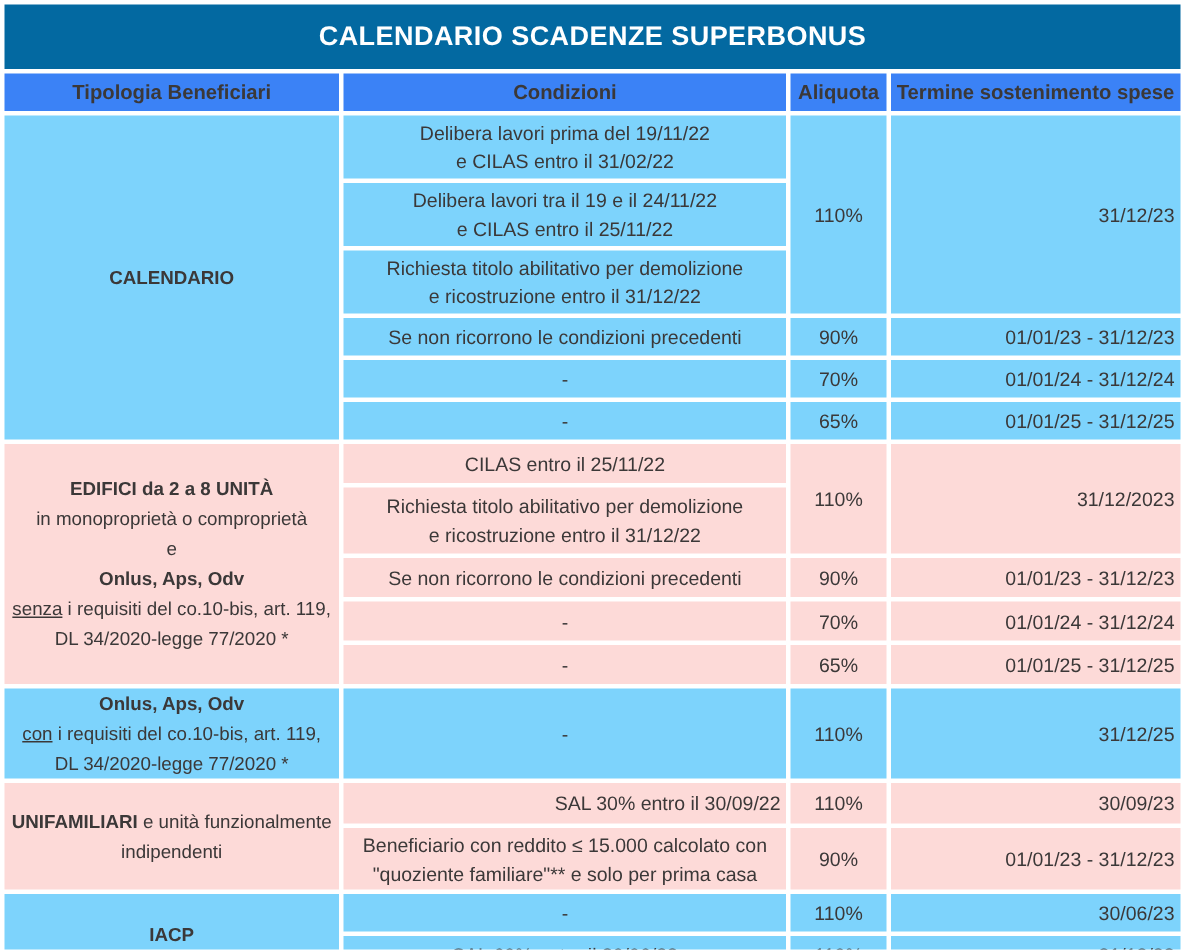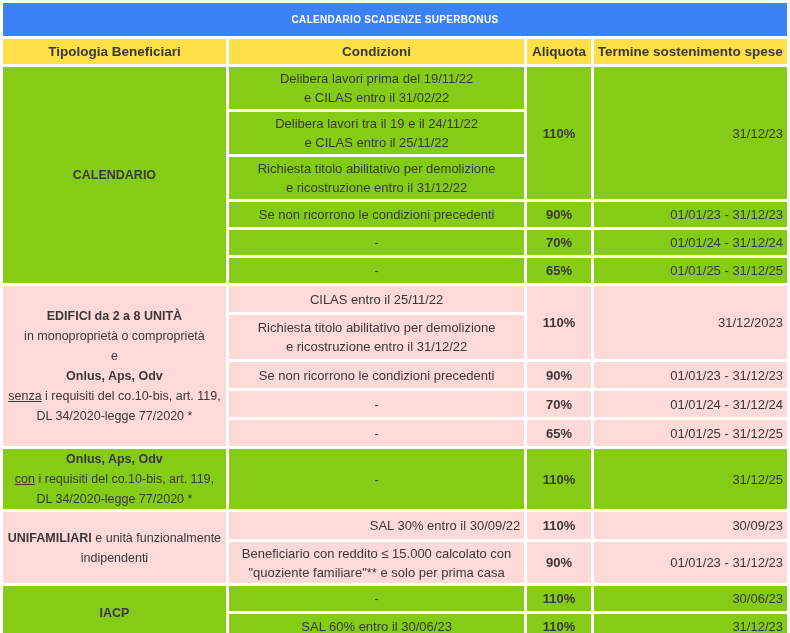--- a/index.html
+++ b/index.html
@@ -3,26 +3,26 @@
 <meta charset="utf-8">
 <style>
   html,body{margin:0;padding:0;background:#ffffff;}
   body{width:790px;height:633px;font-family:"Liberation Sans",sans-serif;color:#3b3838;}
   table{border-collapse:separate;border-spacing:3px;width:790px;table-layout:fixed;}
   td,th{padding:0 4px;text-align:center;vertical-align:middle;overflow:hidden;}
   .col-ben{width:218px;}
   .col-cond{width:289px;}
   .col-rate{width:62px;}
   .col-term{width:189px;}
-  .title-cell{background:#3b82f6;color:#ffffff;font-weight:bold;font-size:10px;height:33px;letter-spacing:.3px;}
-  .head-cell{background:#fde047;color:#3b3838;font-weight:bold;font-size:13.5px;height:25px;}
-  .salmon{background:#84cc16;}
+  .title-cell{background:#0369a1;color:#ffffff;font-weight:bold;font-size:18px;height:43px;letter-spacing:.3px;}
+  .head-cell{background:#3b82f6;color:#3b3838;font-weight:bold;font-size:13.5px;height:25px;}
+  .salmon{background:#7dd3fc;}
   .pink{background:#fddad8;margin-left:24px;}
   .cond{font-size:13px;line-height:19px;}
-  .rate{font-weight:bold;font-size:13px;}
+  .rate{font-weight:normal;font-size:13px;}
   .term{font-size:13px;text-align:right;}
   .ben{font-size:12.5px;line-height:20px;}
   .ben .b{font-weight:bold;}
   .u{text-decoration:underline;}
   .h42{height:42px;} .h44{height:44px;} .h25{height:25px;} .h26{height:26px;}
   .h27{height:27px;text-align:right;} .h41{height:41px;} .h58{height:60px;}
 </style>
 </head>
 <body>
 

